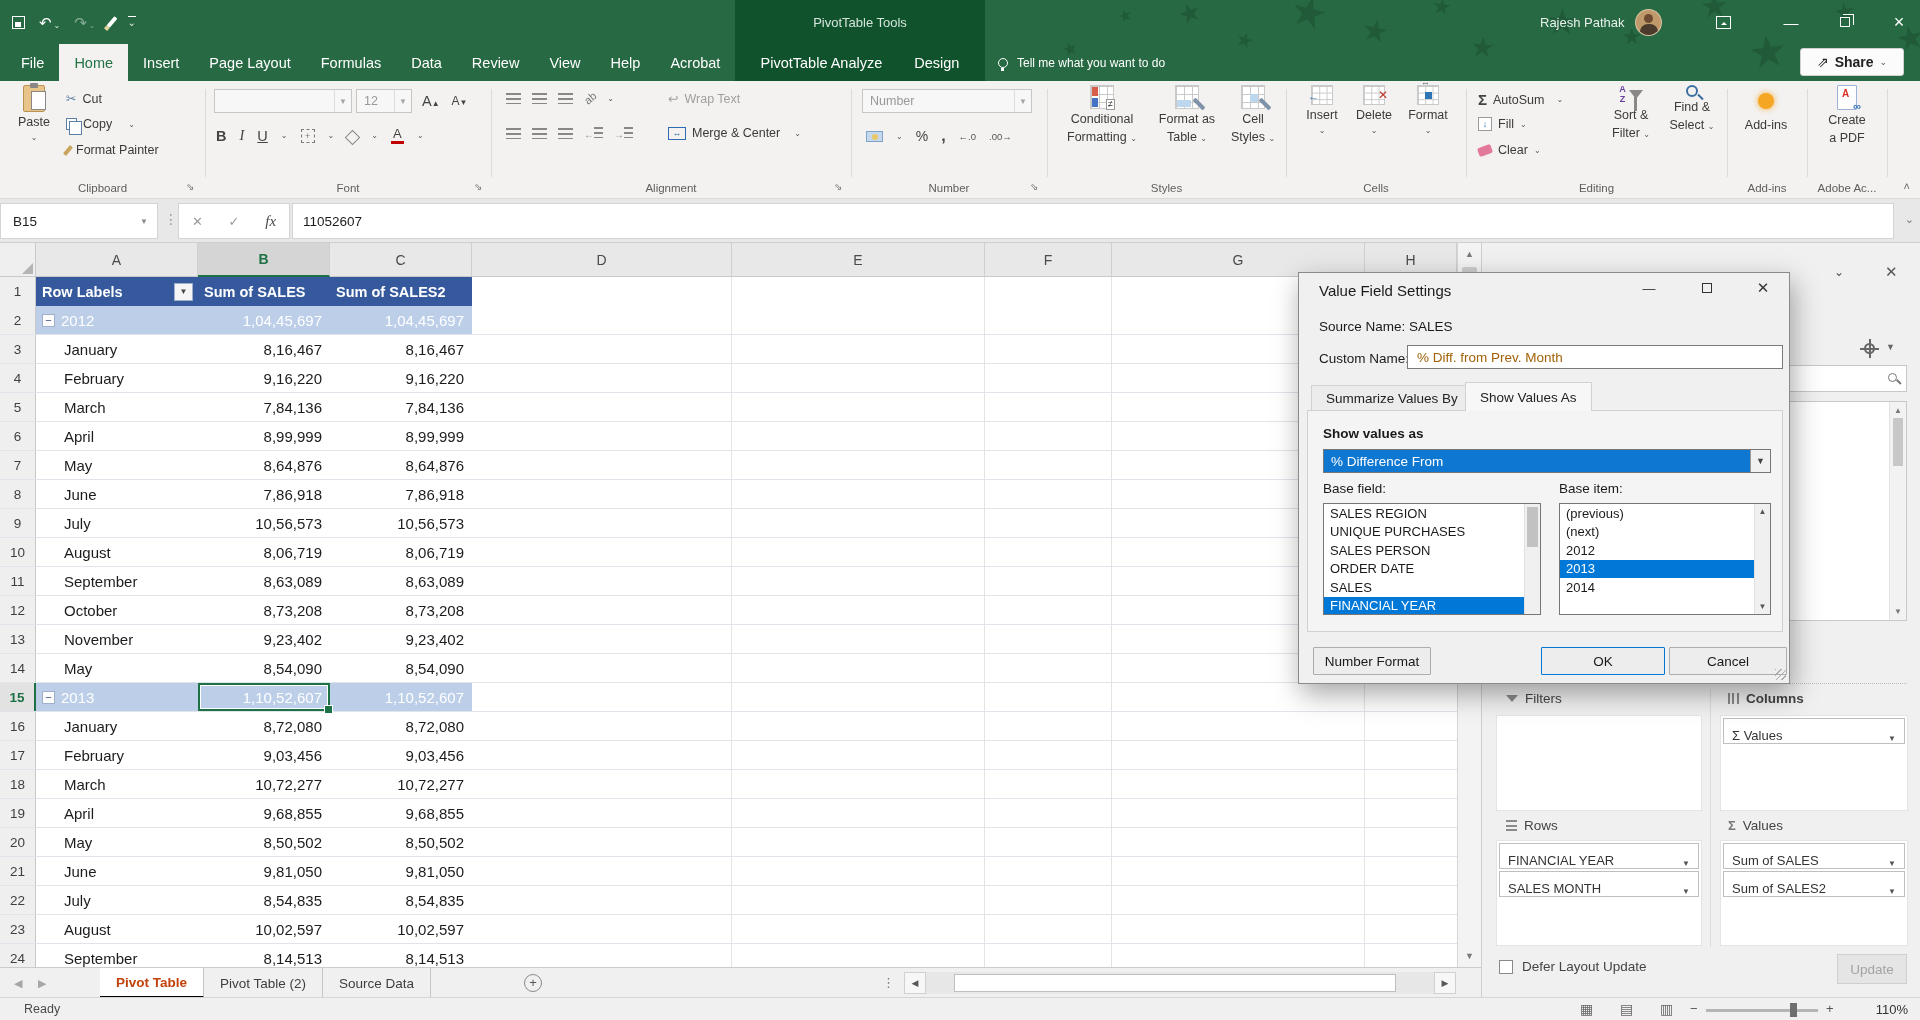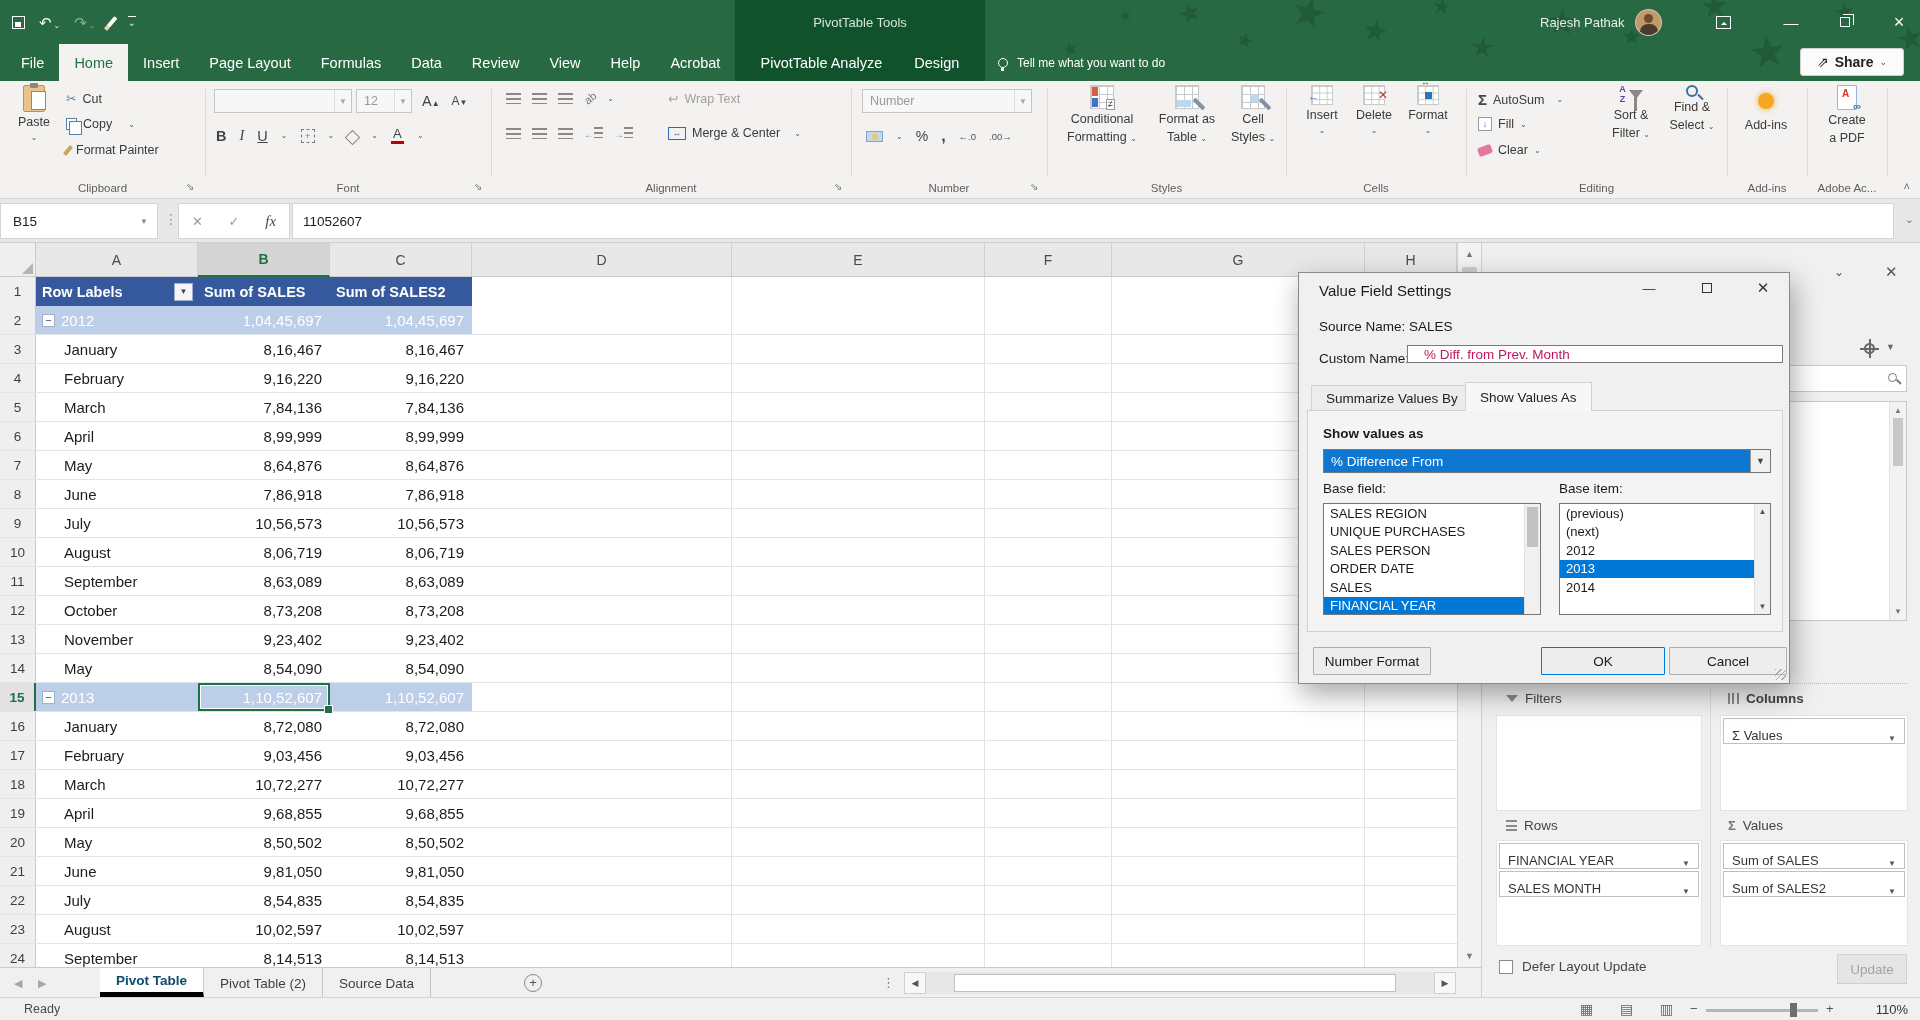--- a/index.html
+++ b/index.html
@@ -159,21 +159,21 @@
   #deferrow{position:absolute;left:17px;top:716px;display:flex;align-items:center;gap:9px;font-size:13.5px;color:#444;}
   .chk{width:14px;height:14px;background:#fff;border:1px solid #8A8A8A;}
   #updatebtn{position:absolute;left:355px;top:711px;width:70px;height:30px;background:#E5E5E5;border:1px solid #CFCFCF;color:#A3A3A3;font-size:13.5px;display:flex;align-items:center;justify-content:center;}
 
   
   #dialog{position:absolute;left:1298px;top:272px;width:492px;height:412px;background:#F0F0F0;border:1px solid #8A8A8A;box-shadow:3px 10px 26px rgba(0,0,0,.35);z-index:50;font-size:13.5px;color:#1A1A1A;}
   #dtitle{position:absolute;left:20px;top:9px;font-size:15px;}
   .dwin{position:absolute;top:2px;width:36px;height:26px;display:flex;align-items:center;justify-content:center;color:#333;font-size:13px;}
   .dwin .sq{width:10px;height:10px;border:1.2px solid #333;}
   .dlabel{position:absolute;font-size:13.5px;color:#1A1A1A;}
-  #dcustominput{position:absolute;left:108px;top:72px;width:376px;height:18px;background:#fff;border:1px solid #7A7A7A;font-size:13.5px;padding:0 16px;color:#be185d;}
+  #dcustominput{position:absolute;left:108px;top:72px;width:376px;height:24px;background:#fff;border:1px solid #7A7A7A;font-size:13.5px;padding:0 9px;color:#a16207;}
   .dtab{position:absolute;top:112px;height:26px;display:flex;align-items:center;padding:0 14px;font-size:13.5px;background:#ECECEC;border:1px solid #D2D2D2;color:#222;}
   .dtab.active{top:109px;height:29px;background:#F7F7F7;border-bottom:none;z-index:2;}
   #dpanel{position:absolute;left:8px;top:137px;width:476px;height:222px;border:1px solid #D0D0D0;background:#F4F4F4;}
   #dshowlbl{position:absolute;left:24px;top:153px;font-weight:bold;}
   #dcombo{position:absolute;left:24px;top:176px;width:448px;height:24px;border:1px solid #767676;background:#0E77D1;display:flex;align-items:center;padding-left:7px;color:#fff;}
   #dcombo .arr{margin-left:auto;width:20px;height:100%;background:#F1F1F1;border-left:1px solid #999;display:flex;align-items:center;justify-content:center;color:#444;font-size:9px;}
   .dlist{position:absolute;top:230px;height:112px;background:#fff;border:1px solid #767676;overflow:hidden;}
   .ditem{height:18.5px;display:flex;align-items:center;padding-left:6px;font-size:13px;color:#1A1A1A;}
   .ditem.sel{background:#0078D7;color:#fff;}
   .lscroll{position:absolute;right:0;top:0;width:16px;height:100%;background:#F0F0F0;border-left:1px solid #E0E0E0;}
@@ -181,21 +181,21 @@
   .lthumb{position:absolute;left:2px;right:2px;background:#C2C2C2;}
   .dbtn{position:absolute;top:374px;height:28px;background:#EDEDED;border:1px solid #ADADAD;display:flex;align-items:center;justify-content:center;font-size:13.5px;color:#1A1A1A;border-radius:1px;}
   .dbtn.default{border:1px solid #0078D7;}
   #dgrip{position:absolute;right:3px;bottom:3px;width:11px;height:11px;background:repeating-linear-gradient(135deg,#ABABAB 0 1px,transparent 1px 4px);}
 
   
   #tabbar{position:absolute;left:0;top:967px;width:1481px;height:30px;background:#F0F0F0;border-top:1px solid #CBCBCB;display:block;}
   .tnav{position:absolute;top:0;height:30px;display:flex;align-items:center;color:#A6A6A6;font-size:11px;}
   #stabs{position:absolute;left:100px;top:0;height:30px;display:flex;}
   .stab{display:flex;align-items:center;padding:0 16px;font-size:13.5px;color:#3F3F3F;border-right:1px solid #C6C6C6;}
-  .stab.active{background:#fff;color:#0c4a6e;font-weight:bold;border-bottom:6px solid #000000;border-right:1px solid #C6C6C6;}
+  .stab.active{background:#fff;color:#c2410c;font-weight:bold;border-bottom:2px solid #000000;border-right:1px solid #C6C6C6;}
   #addsheet{position:absolute;left:524px;top:6px;width:18px;height:18px;border:1px solid #8A8A8A;border-radius:50%;color:#555;font-size:13px;line-height:16px;text-align:center;}
   #tabdots{position:absolute;left:882px;top:7px;color:#7A7A7A;font-size:13px;}
   #hscroll{position:absolute;left:904px;top:4px;width:552px;height:22px;}
   .harr{position:absolute;top:0;width:22px;height:22px;background:#F7F7F7;border:1px solid #D0D0D0;display:flex;align-items:center;justify-content:center;color:#555;font-size:9px;}
   #htrack{position:absolute;left:22px;width:508px;top:0;height:22px;background:#E7E7E7;}
   #hthumb{position:absolute;left:28px;top:2px;width:442px;height:18px;background:#fff;border:1px solid #BFBFBF;}
 
   
   #statusbar{position:absolute;left:0;top:997px;width:1920px;height:23px;background:#F0F0F0;border-top:1px solid #D6D6D6;font-size:12.5px;color:#4A4A4A;}
   #ready{position:absolute;left:24px;top:4px;}

